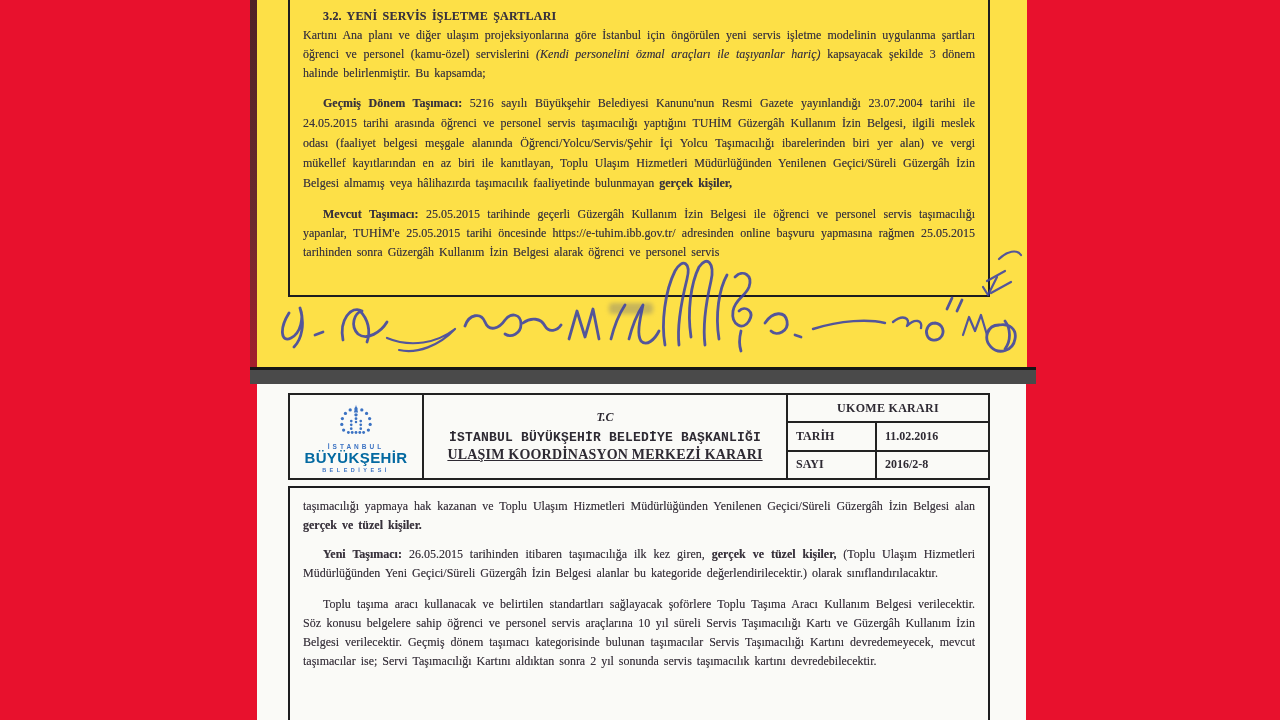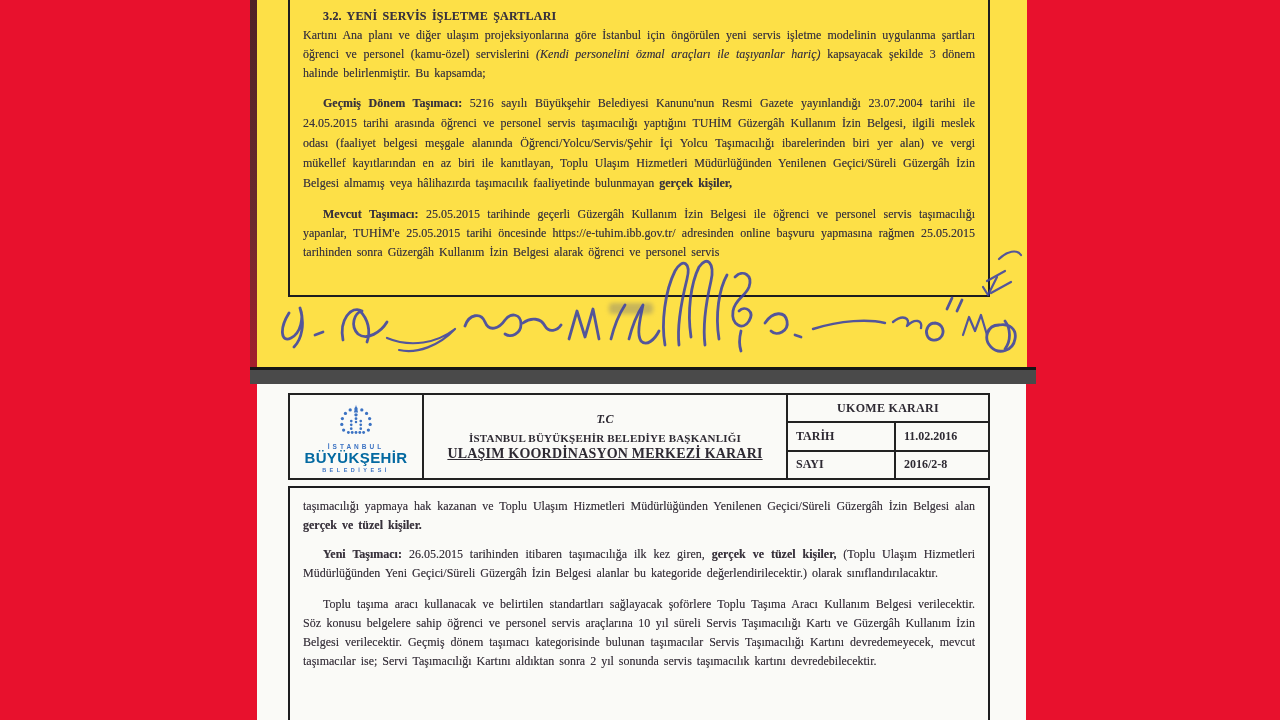--- a/index.html
+++ b/index.html
@@ -31,28 +31,28 @@
   .p2{line-height:20px;}
   
   .hdr{position:absolute;left:31px;top:9px;width:702px;height:87px;
     border:2px solid #222;box-sizing:border-box;display:flex;color:#2e2a33;}
   .hdr-logo{width:134px;border-right:2px solid #222;box-sizing:border-box;
     display:flex;flex-direction:column;align-items:center;justify-content:center;padding-top:2px;}
   .hdr-center{flex:1;border-right:2px solid #222;box-sizing:border-box;
     display:flex;flex-direction:column;align-items:center;justify-content:center;
     font-weight:bold;text-align:center;}
   .hdr-center .tc{font-size:12px;margin-bottom:5px;font-style:italic;}
-  .hdr-center .t1{font-size:11px;margin-bottom:2px;letter-spacing:.2px;}
+  .hdr-center .t1{font-size:13px;margin-bottom:2px;letter-spacing:.2px;font-family:Liberation Mono, monospace;}
   .hdr-center .t2{font-size:14px;letter-spacing:.2px;text-decoration:underline;}
   .hdr-right{width:200px;display:flex;flex-direction:column;font-weight:bold;font-size:12px;}
   .ukome-title{height:28px;display:flex;align-items:center;justify-content:center;
     border-bottom:2px solid #222;box-sizing:border-box;letter-spacing:.3px;}
   .ukome-row{flex:1;display:flex;border-bottom:2px solid #222;box-sizing:border-box;}
   .ukome-row:last-child{border-bottom:none;}
-  .ukome-lbl{width:108px;border-right:2px solid #222;box-sizing:border-box;
+  .ukome-lbl{width:89px;border-right:2px solid #222;box-sizing:border-box;
     display:flex;align-items:center;padding-left:8px;}
   .ukome-val{flex:1;display:flex;align-items:center;padding-left:8px;}
   
   .logo-istanbul{color:#3b72c3;font-family:"Liberation Sans",sans-serif;
     font-size:6.5px;font-weight:bold;letter-spacing:3px;margin-top:1px;}
   .logo-main{color:#0369a1;font-family:"Liberation Sans",sans-serif;
     font-size:15px;font-weight:bold;letter-spacing:.4px;line-height:15px;}
   .logo-sub{color:#3b72c3;font-family:"Liberation Sans",sans-serif;
     font-size:5.5px;font-weight:bold;letter-spacing:3.5px;margin-top:2px;}
   

